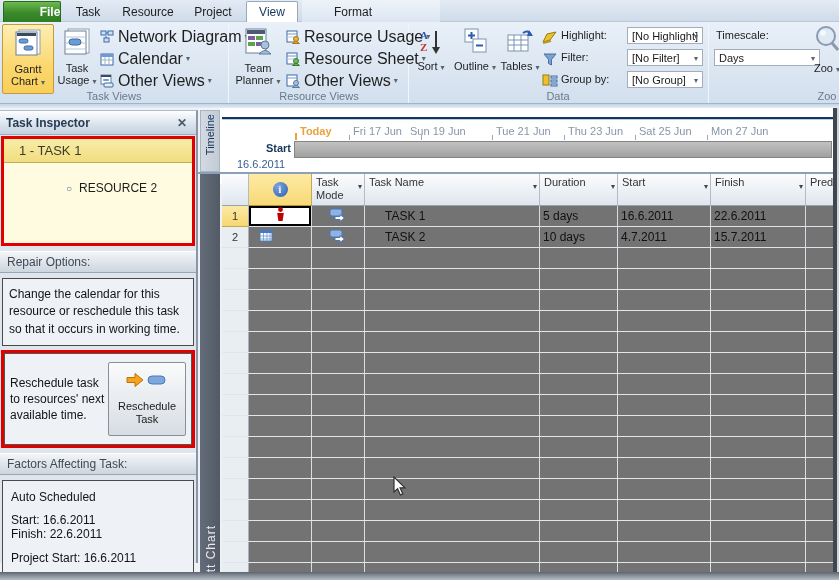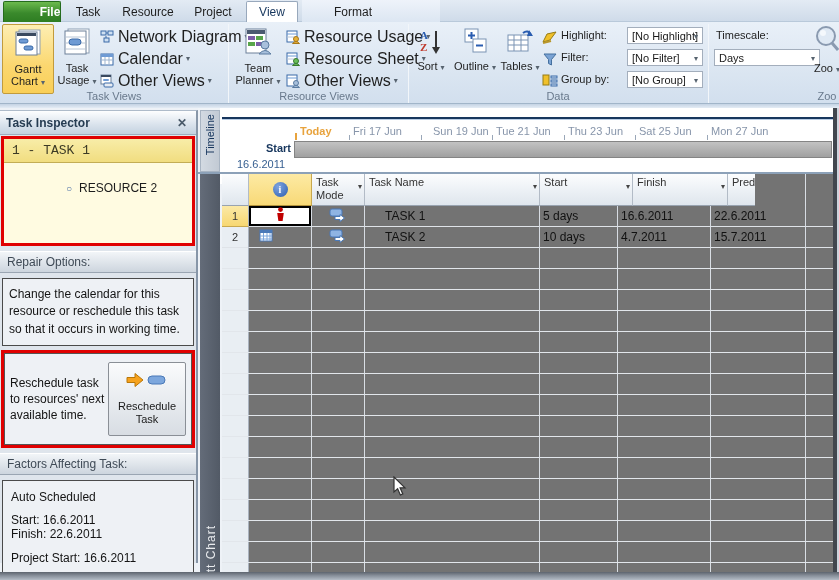--- a/index.html
+++ b/index.html
@@ -39,21 +39,21 @@
   .inspector { position:absolute; left:0; top:110px; width:198px; bottom:17px;
     background:#dfe5ec; border-right:2px solid #8796a8; border-top:1px solid #aebbca; }
   .insp-title { height:24px; background:linear-gradient(#fdfeff,#d9e2ec 60%,#c4d2e0);
     border-bottom:1px solid #9fadbd; display:flex; align-items:center; padding:0 6px;
     font-size:12px; font-weight:bold; color:#263c52; }
   .insp-close { margin-left:auto; width:16px; height:16px; display:flex; align-items:center; justify-content:center;
     color:#4a5a6a; font-size:12px; font-weight:bold; cursor:default; }
   .insp-close::after { content:"✕"; }
   .redbox { border:3px solid #e00000; margin:1px 1px 0 1px; }
   .task-band { background:linear-gradient(#f8eda8,#f1dd80); border-bottom:1px solid #c3ad55;
-    padding:4px 8px; font-size:13px; color:#3c3a25;font-family:Liberation Mono, monospace; }
+    padding:4px 15px; font-size:13px; color:#3c3a25; }
   .warn-area { background:#fffbe1; padding:10px 6px 8px 10px; min-height:80px; }
   .warn-row { display:flex; font-size:12px; color:#1c1c1c; line-height:1.25; }
   .warn-row .wicon { flex:0 0 20px; margin-top:1px; }
   .warn-item { margin:8px 0 0 52px; font-size:12px; color:#1c1c1c; }
   .warn-item::before { content:"○"; color:#4a6fa5; font-size:10px; margin-right:7px; }
   .sec-hdr { margin-top:5px; background:linear-gradient(#f2f5f8,#cdd5de); border-top:1px solid #ffffff;
     border-bottom:1px solid #9aa5b2; padding:3px 7px; font-size:12px; color:#3f4a56; }
   .insp-box { margin:5px 2px 0 2px; background:#eef1f5; border:1px solid #4a4a4a; padding:7px 6px;
     font-size:12px; color:#141414; line-height:1.45; }
   .redbox2 { border:3px solid #e00000; margin:4px 1px 0 1px; }
@@ -394,21 +394,21 @@
     <span class="vtext">Timeline</span>
   </div>
   <div class="tl-content">
     <div class="tl-navy"></div>
     <div class="tl-navy2"></div>
     <div class="tl-tick-o" style="left:75px;"></div>
     <div class="tl-today" style="left:80px;">Today</div>
     <div class="tl-tick" style="left:129px;"></div>
     <div class="tl-day" style="left:133px;">Fri 17 Jun</div>
     <div class="tl-tick" style="left:201px;"></div>
-    <div class="tl-day" style="left:213px;">Sun 19 Jun</div>
+    <div class="tl-day" style="left:190px;">Sun 19 Jun</div>
     <div class="tl-tick" style="left:272px;"></div>
     <div class="tl-day" style="left:276px;">Tue 21 Jun</div>
     <div class="tl-tick" style="left:344px;"></div>
     <div class="tl-day" style="left:348px;">Thu 23 Jun</div>
     <div class="tl-tick" style="left:415px;"></div>
     <div class="tl-day" style="left:419px;">Sat 25 Jun</div>
     <div class="tl-tick" style="left:487px;"></div>
     <div class="tl-day" style="left:491px;">Mon 27 Jun</div>
     <div class="tl-start">Start</div>
     <div class="tl-bar"></div>
@@ -433,20 +433,23 @@
     <div class="g-header">
       <div class="hcell" style="width:27px;padding:0;"></div>
       <div class="hcell hcell-info" style="width:63px;">
         <span class="info-circle"></span>
       </div>
       <div class="hcell" style="width:53px;">
         <span>Task Mode</span><span class="harrow"></span>
       </div>
       <div class="hcell" style="width:175px;">
         <span>Task Name</span><span class="harrow"></span>
+      </div>
+      <div class="hcell" style="width:78px;">
+        <span>Duration</span><span class="harrow"></span>
       </div>
       <div class="hcell" style="width:93px;">
         <span>Start</span><span class="harrow"></span>
       </div>
       <div class="hcell" style="width:95px;">
         <span>Finish</span><span class="harrow"></span>
       </div>
       <div class="hcell" style="width:27px;border-right:none;">
         <span>Pred</span>
       </div>

